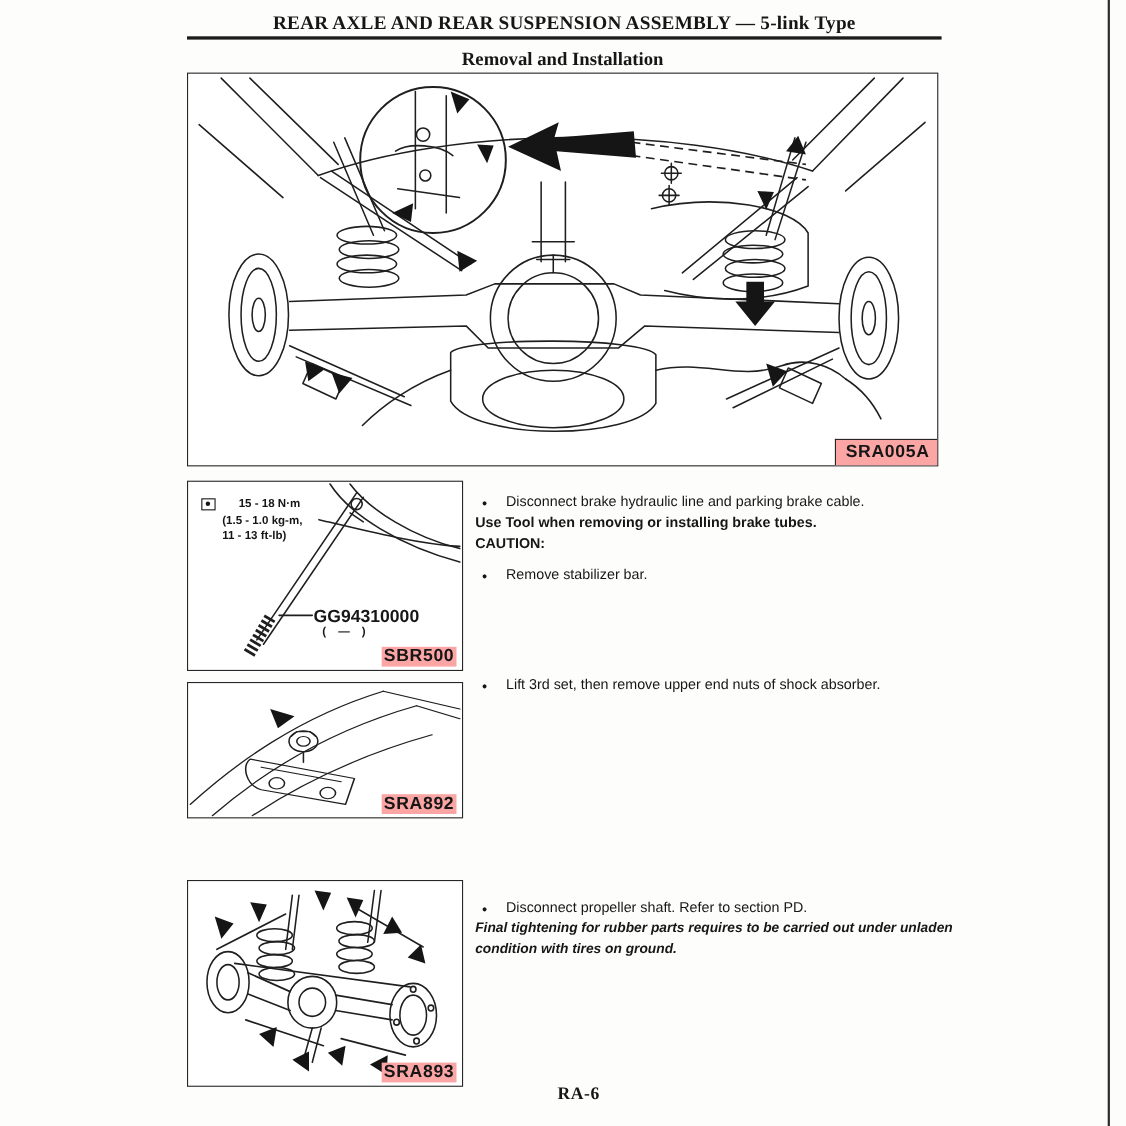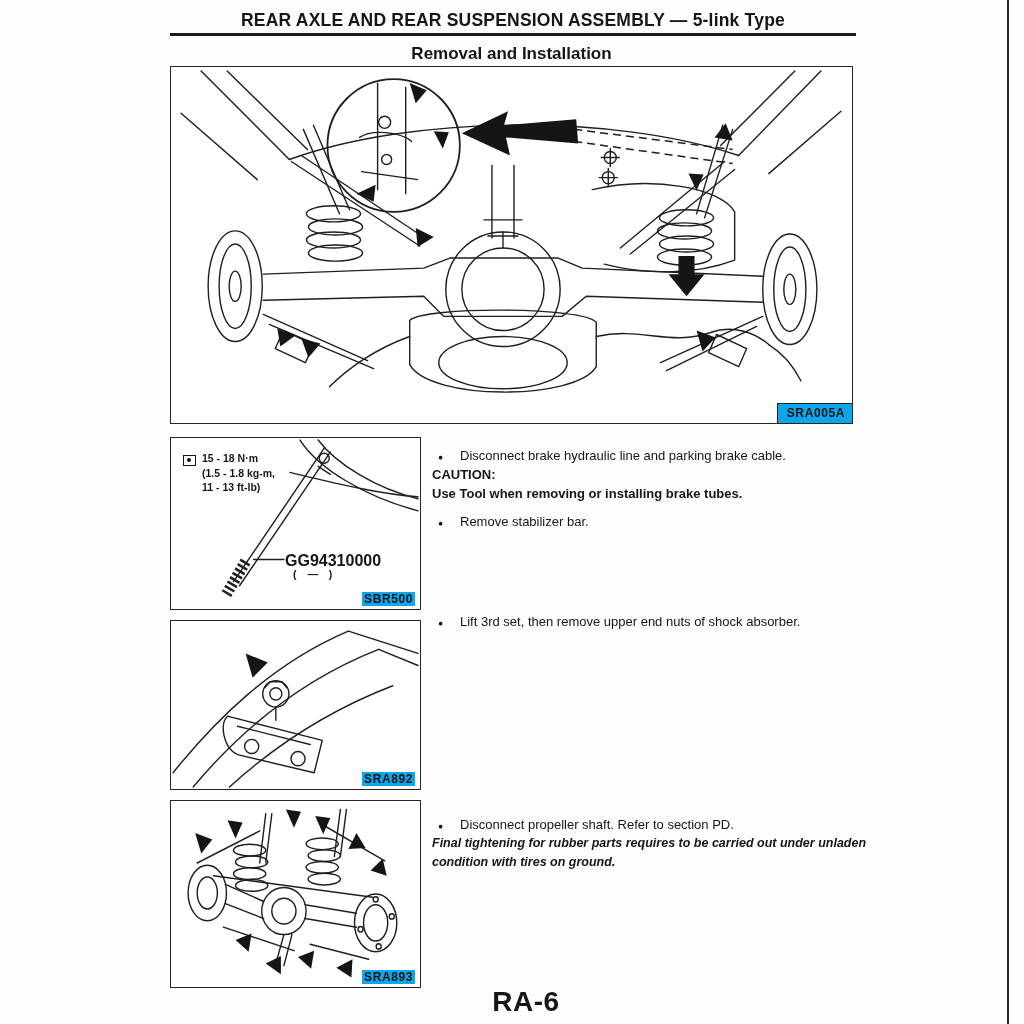--- a/index.html
+++ b/index.html
@@ -5,73 +5,73 @@
   * { box-sizing: border-box; }
   html, body { margin: 0; padding: 0; }
   body {
     width: 1024px; height: 1024px;
     background: #fdfdfb;
     font-family: "Liberation Sans", sans-serif;
     color: #161616;
     position: relative;
     overflow: hidden;
   }
-  .abs { position: absolute; }
+  .abs { position: absolute; font-family: Liberation Serif, serif; }
 
   
   .title {
     left: 170px; top: 10px; width: 686px;
     text-align: center;
     font-weight: 700; font-size: 17.5px; letter-spacing: .2px;
     white-space: nowrap;
   }
   .title-rule { left: 170px; top: 33px; width: 686px; height: 3px; background: #1c1c1c; }
   .subtitle {
     left: 170px; top: 44px; width: 683px;
     text-align: center; font-weight: 700; font-size: 17px;
   }
 
   
   .fig { position: absolute; border: 1.6px solid #262626; background: #fff; }
   .fig svg { position: absolute; left: 0; top: 0; width: 100%; height: 100%; }
   .fig-code {
     position: absolute; right: 5px; bottom: 3px;
-    font-size: 12px; font-weight: 700; letter-spacing: .6px;
-    background: #0ea5e9; padding: 0 2px;
+    font-size: 16px; font-weight: 700; letter-spacing: .6px;
+    background: #fca5a5; padding: 0 2px;
   }
   .fig-code.boxed {
     right: 0; bottom: 0;
     border-top: 1.6px solid #262626; border-left: 1.6px solid #262626;
     padding: 2px 7px 3px 9px;
   }
 
   svg .ln { fill: none; stroke: #1f1f1f; stroke-width: 1.4; stroke-linecap: round; stroke-linejoin: round; }
   svg .dash { fill: none; stroke: #1f1f1f; stroke-width: 1.5; stroke-dasharray: 8 5; }
   svg .fillb { fill: #151515; stroke: none; }
 
   
   .torque-group { position: absolute; left: 12px; top: 13px; font-size: 10.5px; font-weight: 700; line-height: 1.4; }
-  .torque-row { display: flex; align-items: flex-end; gap: 6px; }
+  .torque-row { display: flex; align-items: center; gap: 21px; }
   .torque-icon { display: inline-block; width: 13px; height: 11px; border: 1.7px solid #161616; position: relative; flex: 0 0 auto; }
   .torque-icon .dot { position: absolute; width: 4px; height: 4px; background: #161616; border-radius: 50%; left: 3px; top: 2.5px; }
   .torque-sub { padding-left: 19px; }
   .tool-number { position: absolute; left: 114px; top: 114px; font-size: 16px; font-weight: 700; }
   .tool-number-alt { position: absolute; left: 122px; top: 130px; font-size: 10.5px; font-weight: 700; letter-spacing: 4px; }
 
   
   .txt { position: absolute; left: 432px; width: 452px; font-size: 13px; line-height: 19px; }
   .bullet-line { position: relative; padding-left: 28px; }
   .bullet-line::before { content: "●"; position: absolute; left: 6px; top: 2px; font-size: 8.5px; }
   .b { font-weight: 700; }
   .gap-top { margin-top: 9px; }
   .note { font-size: 12.5px; font-style: italic; }
 
   .footer {
     left: 0; top: 986px; width: 1024px;
-    text-align: center; font-weight: 700; font-size: 28px; letter-spacing: .5px; padding-left: 28px;
+    text-align: center; font-weight: 700; font-size: 16px; letter-spacing: .5px; padding-left: 28px;
   }
 
   .edge-line { left: 1007px; top: 0; width: 2px; height: 1024px; background: #2b2b2b; }
 </style>
 </head>
 <body>
 
 <div class="abs title">REAR AXLE AND REAR SUSPENSION ASSEMBLY — 5-link Type</div>
 <div class="abs title-rule"></div>
 <div class="abs subtitle">Removal and Installation</div>
@@ -176,40 +176,40 @@
     </g>
     <path d="M74,122 L54,156" stroke="#1f1f1f" stroke-width="11" stroke-dasharray="2.5 2.5" fill="none"></path>
   </svg>
   <div class="torque-group">
     <div class="torque-row">
       <span class="torque-icon">
           <span class="dot"></span>
         </span>
       <span>15 - 18 N·m</span>
     </div>
-    <div class="torque-sub">(1.5 - 1.8 kg-m,</div>
+    <div class="torque-sub">(1.5 - 1.0 kg-m,</div>
     <div class="torque-sub">11 - 13 ft-lb)</div>
   </div>
   <div class="tool-number">GG94310000</div>
   <div class="tool-number-alt">(  —  )</div>
   <div class="fig-code">SBR500</div>
 </div>
 
 <div class="txt" style="top:428px;margin-top:18px;">
   <div class="bullet-line">
     <span>Disconnect brake hydraulic line and parking brake cable.</span>
   </div>
+  <div class="b">Use Tool when removing or installing brake tubes.</div>
   <div class="b">CAUTION:</div>
-  <div class="b">Use Tool when removing or installing brake tubes.</div>
   <div class="bullet-line gap-top">
     <span>Remove stabilizer bar.</span>
   </div>
 </div>
 
-<div class="fig" style="left:170px; top:620px; width:251px; height:170px;text-decoration:underline;">
+<div class="fig" style="left:170px; top:620px; width:251px; height:124px;text-decoration:underline;">
   <svg viewBox="0 0 247 166" preserveAspectRatio="none">
     <g class="ln">
       <path d="M2,150 C44,98 100,42 176,10"></path>
       <path d="M22,164 C64,114 124,60 206,28"></path>
       <path d="M176,10 L245,32"></path>
       <path d="M58,164 C100,126 152,90 220,64"></path>
       <path d="M206,28 L245,44"></path>
       <path d="M56,94 L150,118 L142,150 L66,132 C52,126 48,102 56,94 Z"></path>
       <path d="M66,104 L138,122"></path>
       <circle cx="80" cy="124" r="7"></circle>

